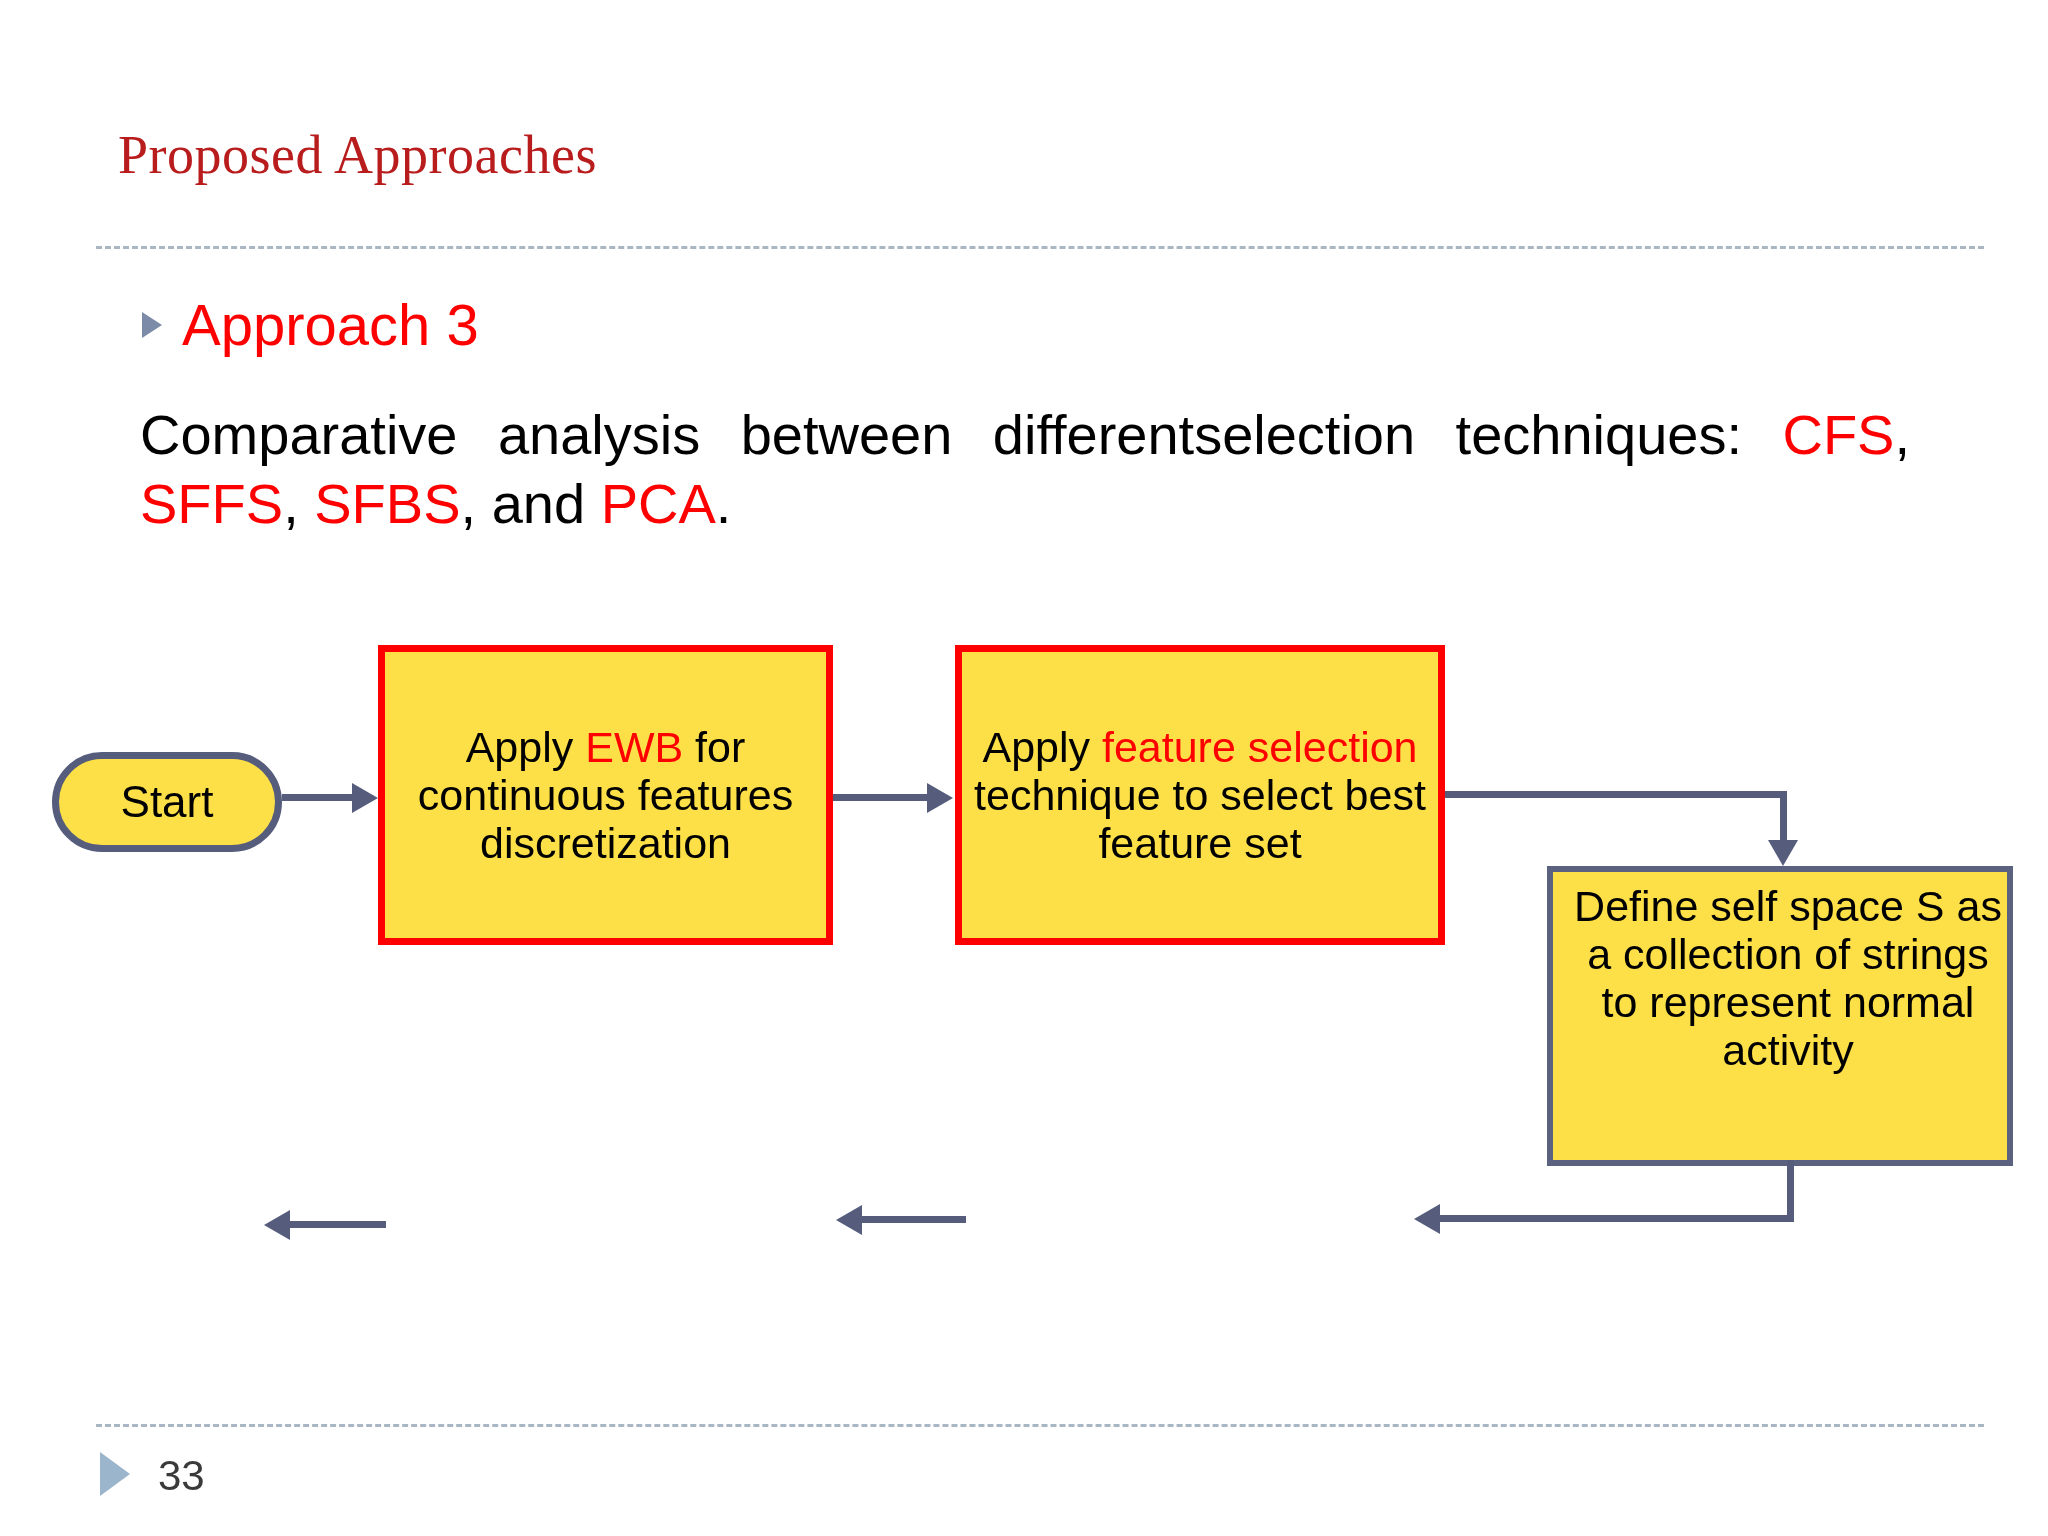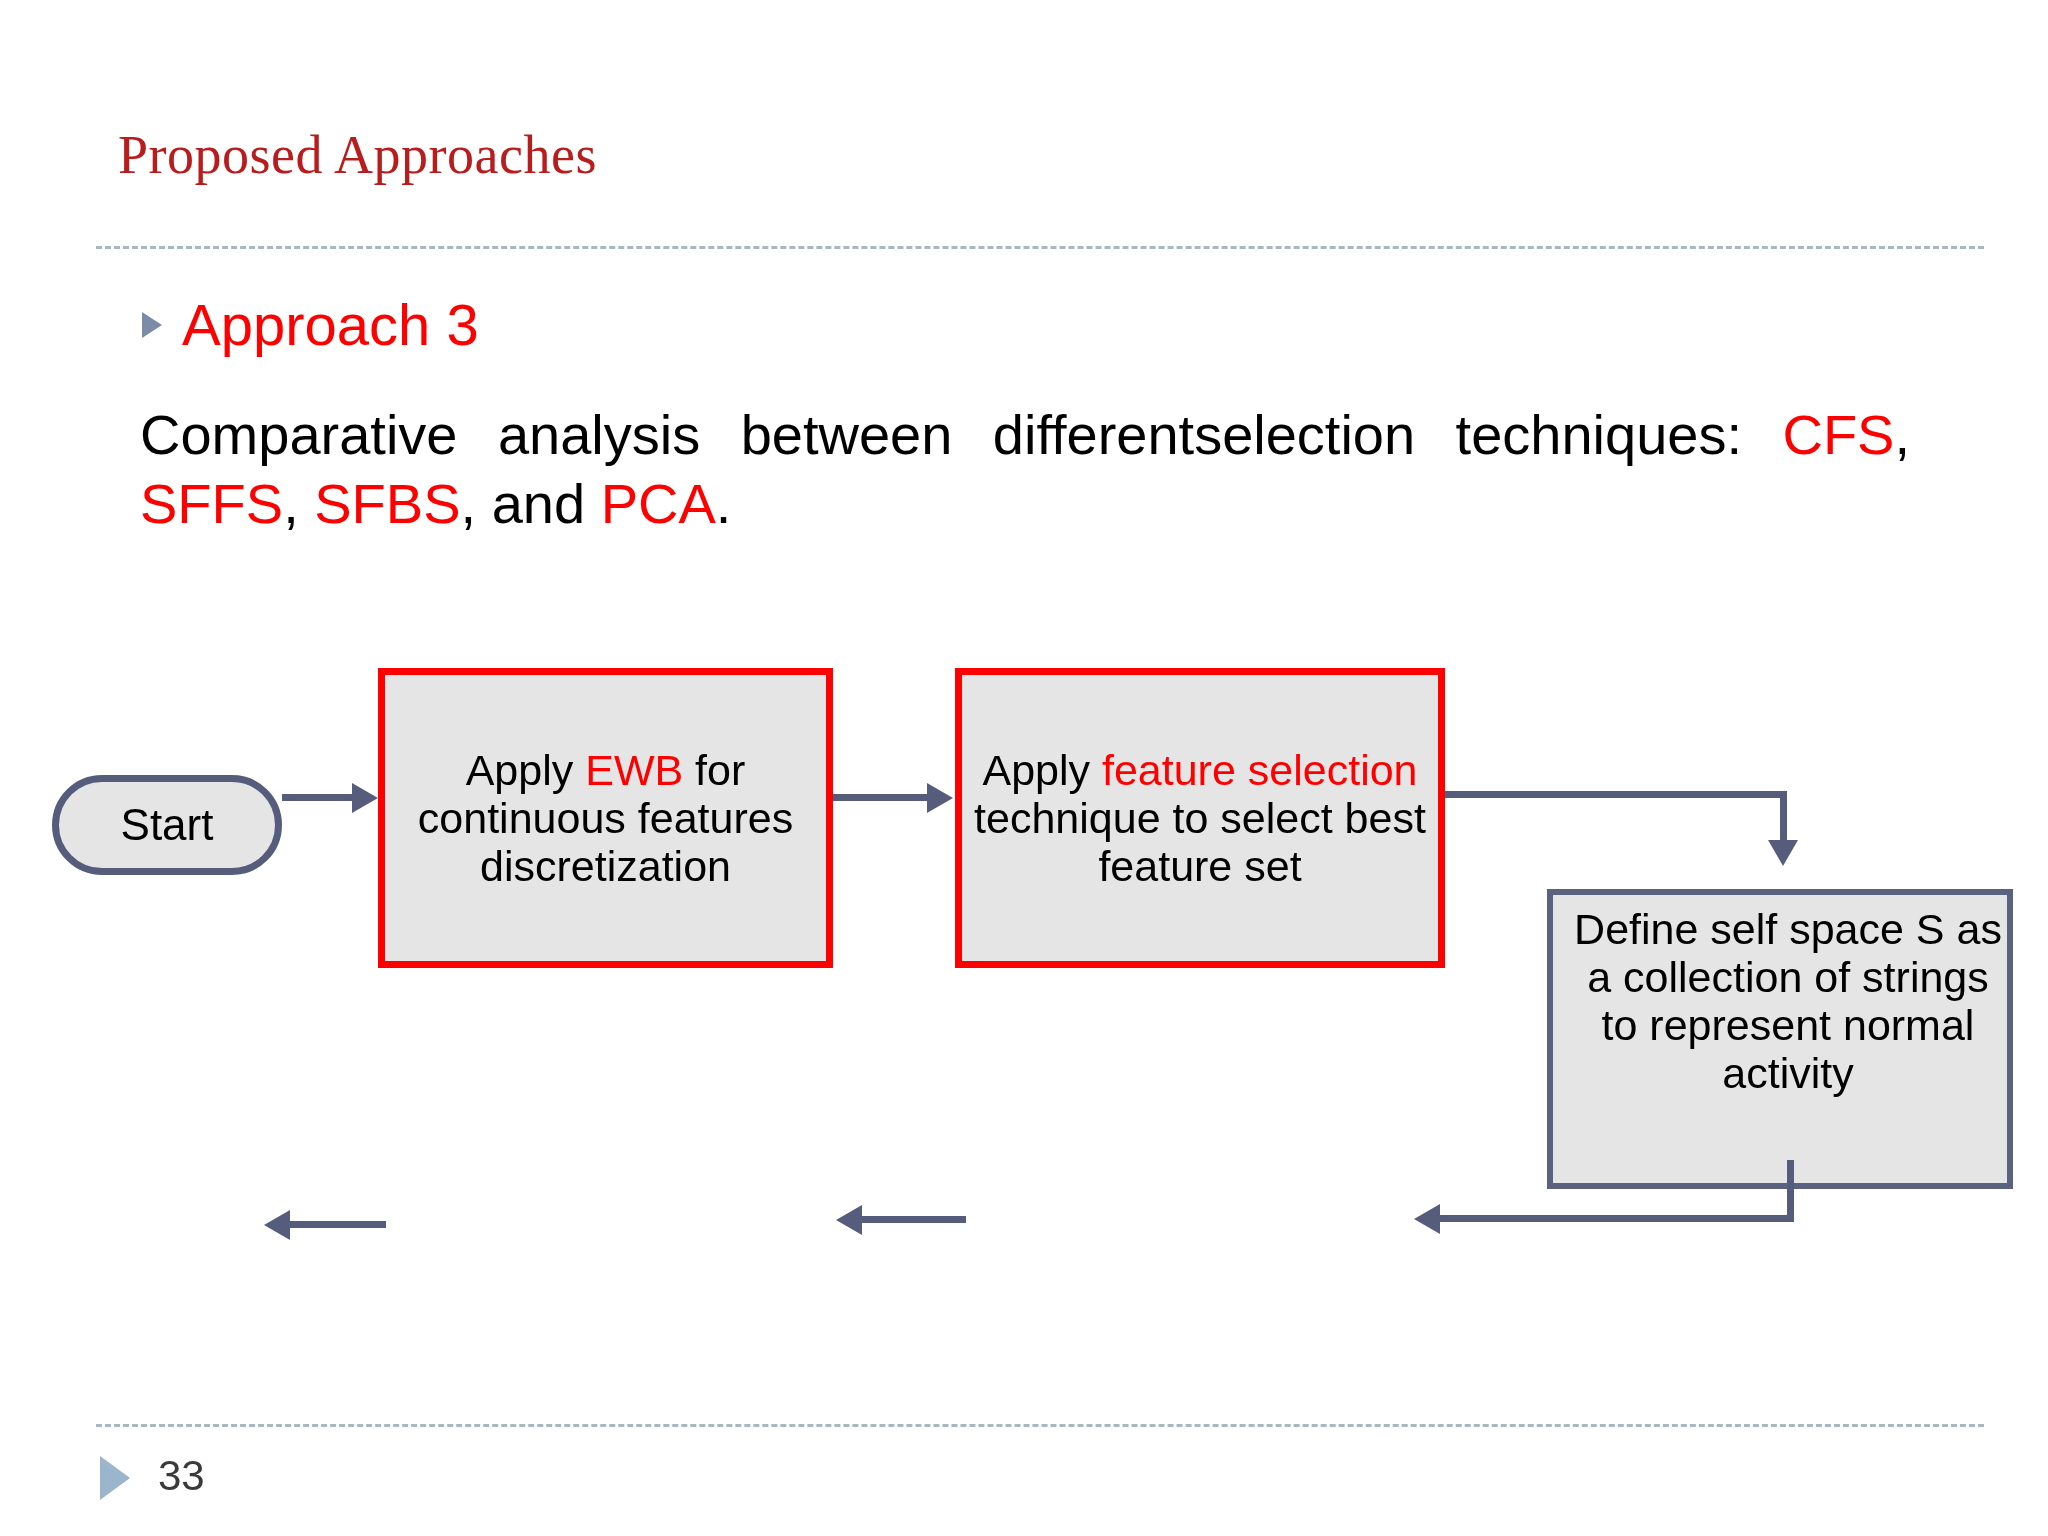--- a/index.html
+++ b/index.html
@@ -81,30 +81,29 @@
   
   #flowchart {
     position: absolute;
     left: 0; top: 0;
     width: 2048px; height: 1536px;
     pointer-events: none;
   }
   .node {
     position: absolute;
     box-sizing: border-box;
-    background: #e5e5e5;
+    background: #fde047;
     display: flex;
     align-items: center;
     justify-content: center;
     text-align: center;
     font-size: 43px;
     line-height: 1.12;
     color: #000000;
     pointer-events: auto;
-    margin-top: 23px;
   }
   .node .red { color: #ff0000; }
   .box-red   { border: 7px solid #ff0000; }
   .box-slate { border: 6px solid #5b6280; }
   .terminator {
     border: 7px solid #565d7c;
     border-radius: 60px;
     font-size: 44px;
   }
 
@@ -150,21 +149,21 @@
     top: 1424px;
     width: 1888px;
     height: 0;
     border-top: 3px dashed #a9b6c4;
   }
   #footer-row {
     position: absolute;
     left: 100px;
     top: 1452px;
     display: flex;
-    align-items: flex-end;
+    align-items: flex-start;
     gap: 28px;
   }
   .tri-footer {
     width: 0; height: 0;
     border-left: 30px solid #9bb5cd;
     border-top: 22px solid transparent;
     border-bottom: 22px solid transparent;
   }
   #page-number {
     font-size: 42px;

